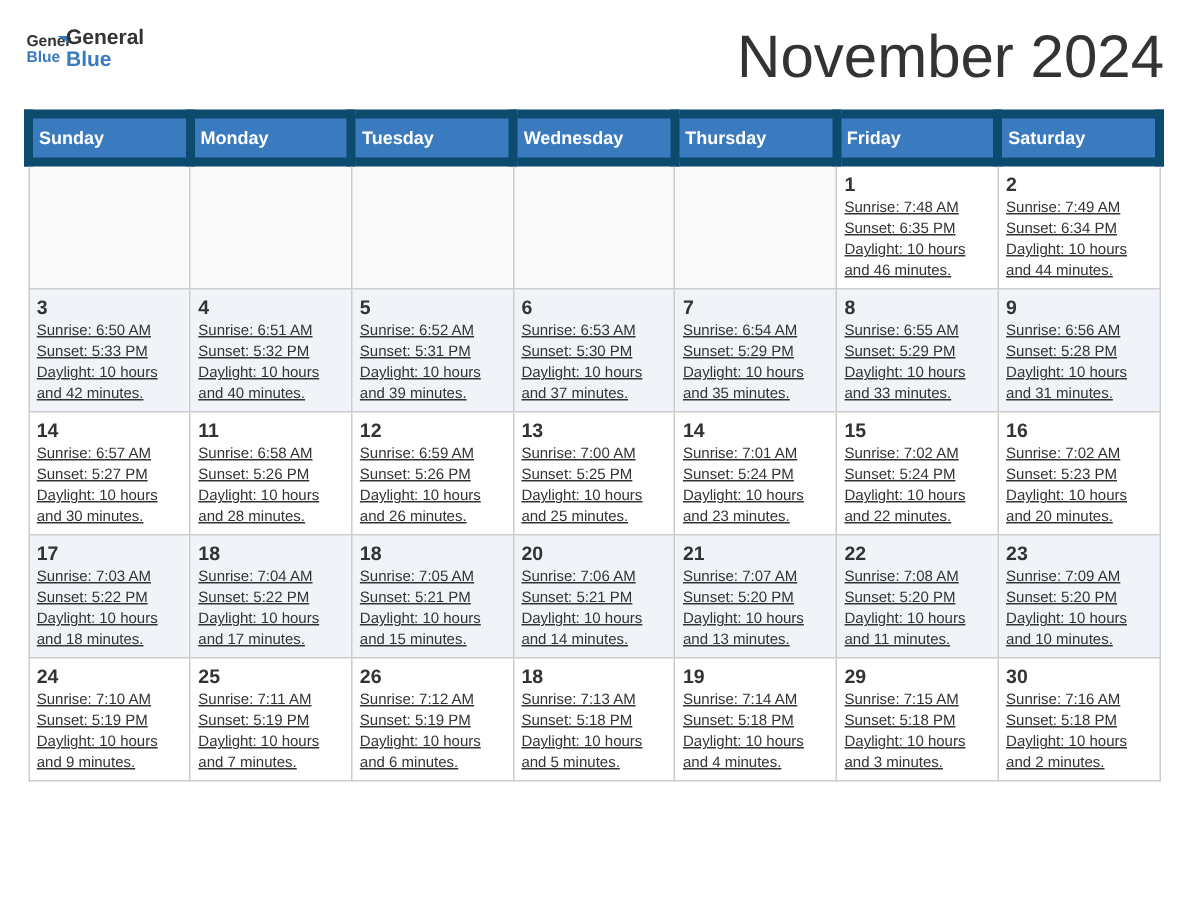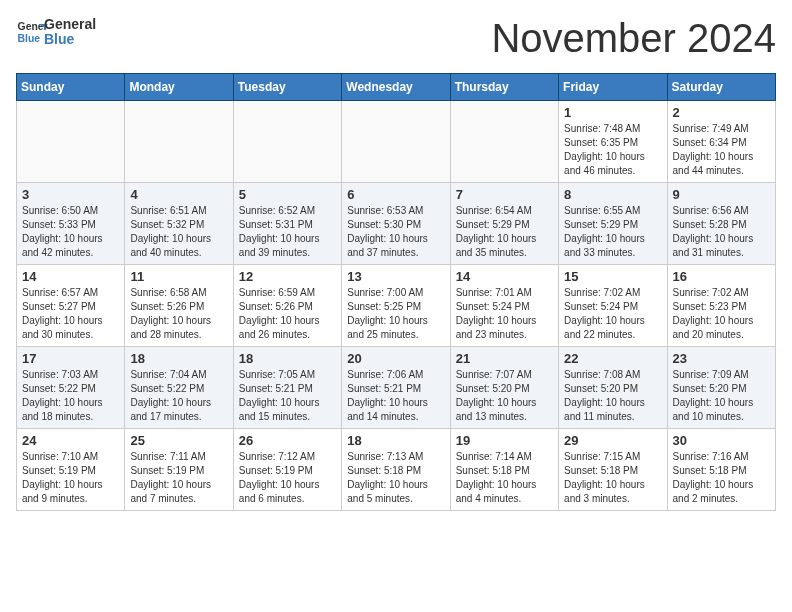--- a/index.html
+++ b/index.html
@@ -41,21 +41,21 @@
       width: 100%;
       border-collapse: collapse;
     }
     thead th {
       background: #3a7abf;
       color: #fff;
       font-size: 12px;
       font-weight: bold;
       padding: 6px 4px;
       text-align: left;
-      border: 1px solid #0c4a6e;
+      border: 6px solid #0c4a6e;
     }
     td {
       vertical-align: top;
       border: 1px solid #ccc;
       padding: 4px 5px;
       font-size: 10.5px;
       color: #333;
       width: calc(100% / 7);
       min-height: 80px;
       background: #fff;
@@ -65,20 +65,21 @@
     }
     .day-number {
       font-size: 13px;
       font-weight: bold;
       margin-bottom: 2px;
     }
     .day-info {
       font-size: 10px;
       line-height: 1.4;
       color: #333;
+      text-decoration: underline;
     }
     .empty-cell {
       background: #f9f9f9;
     }
   </style>
 </head>
 <body>
 
 <div class="header">
   <div class="logo">

